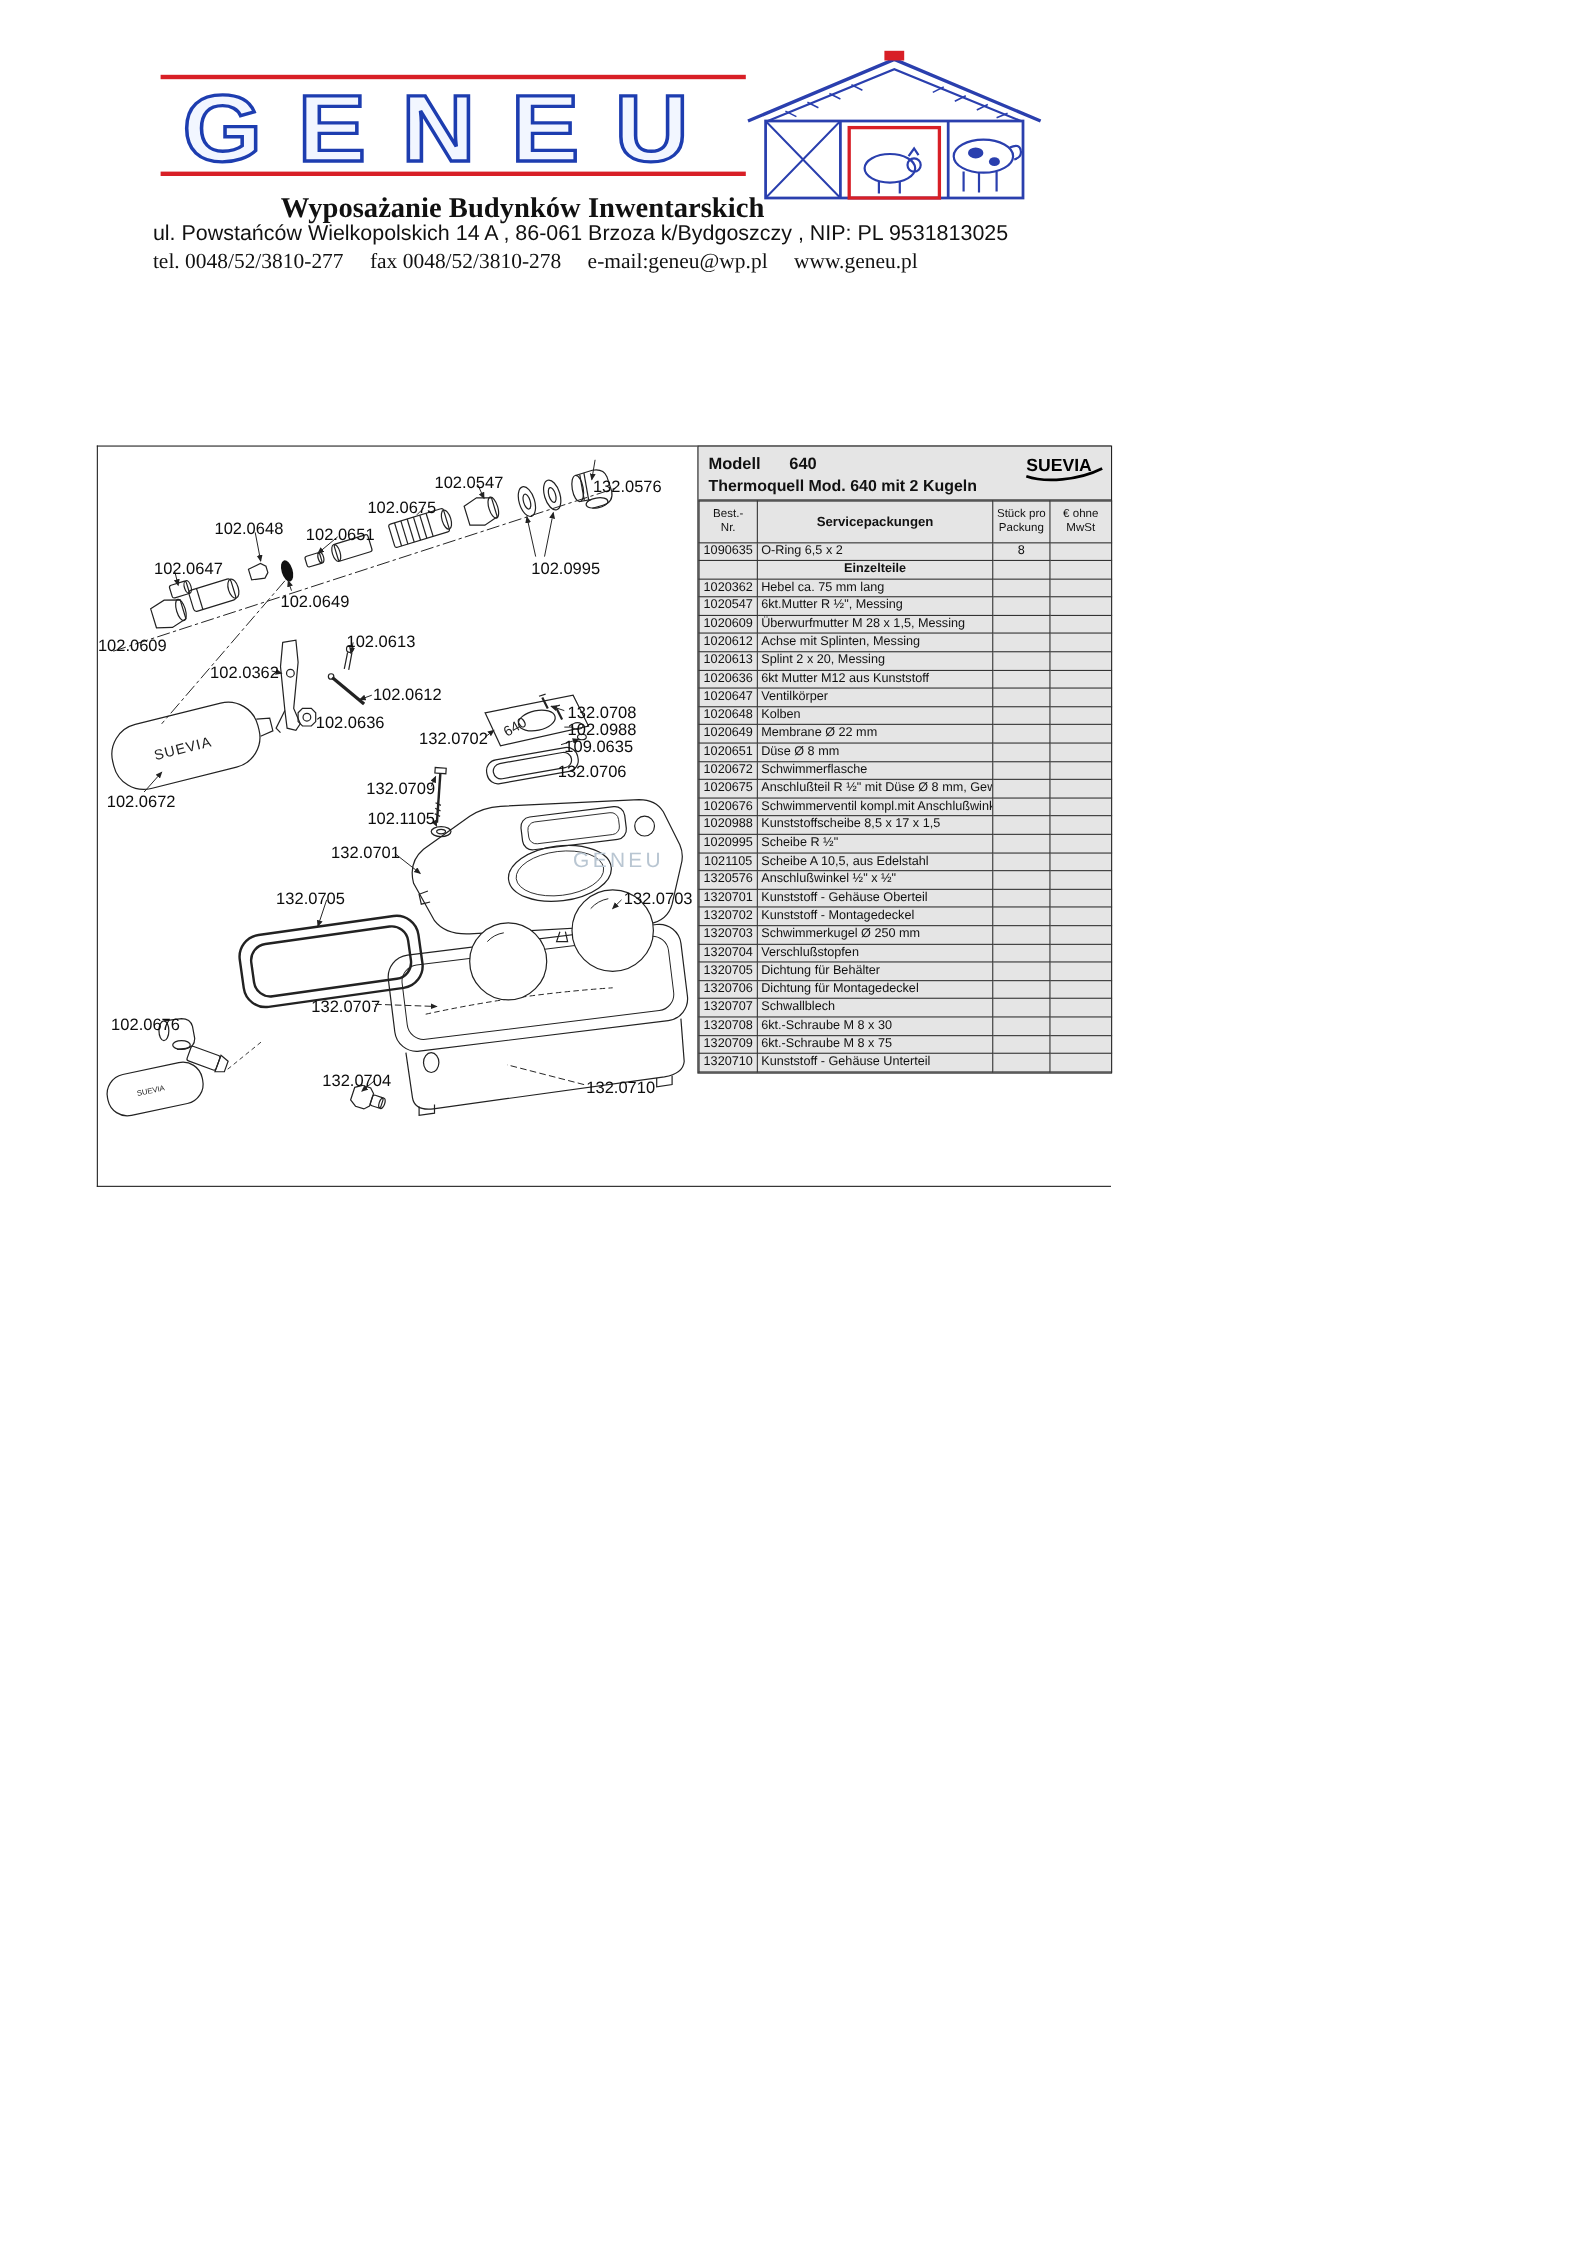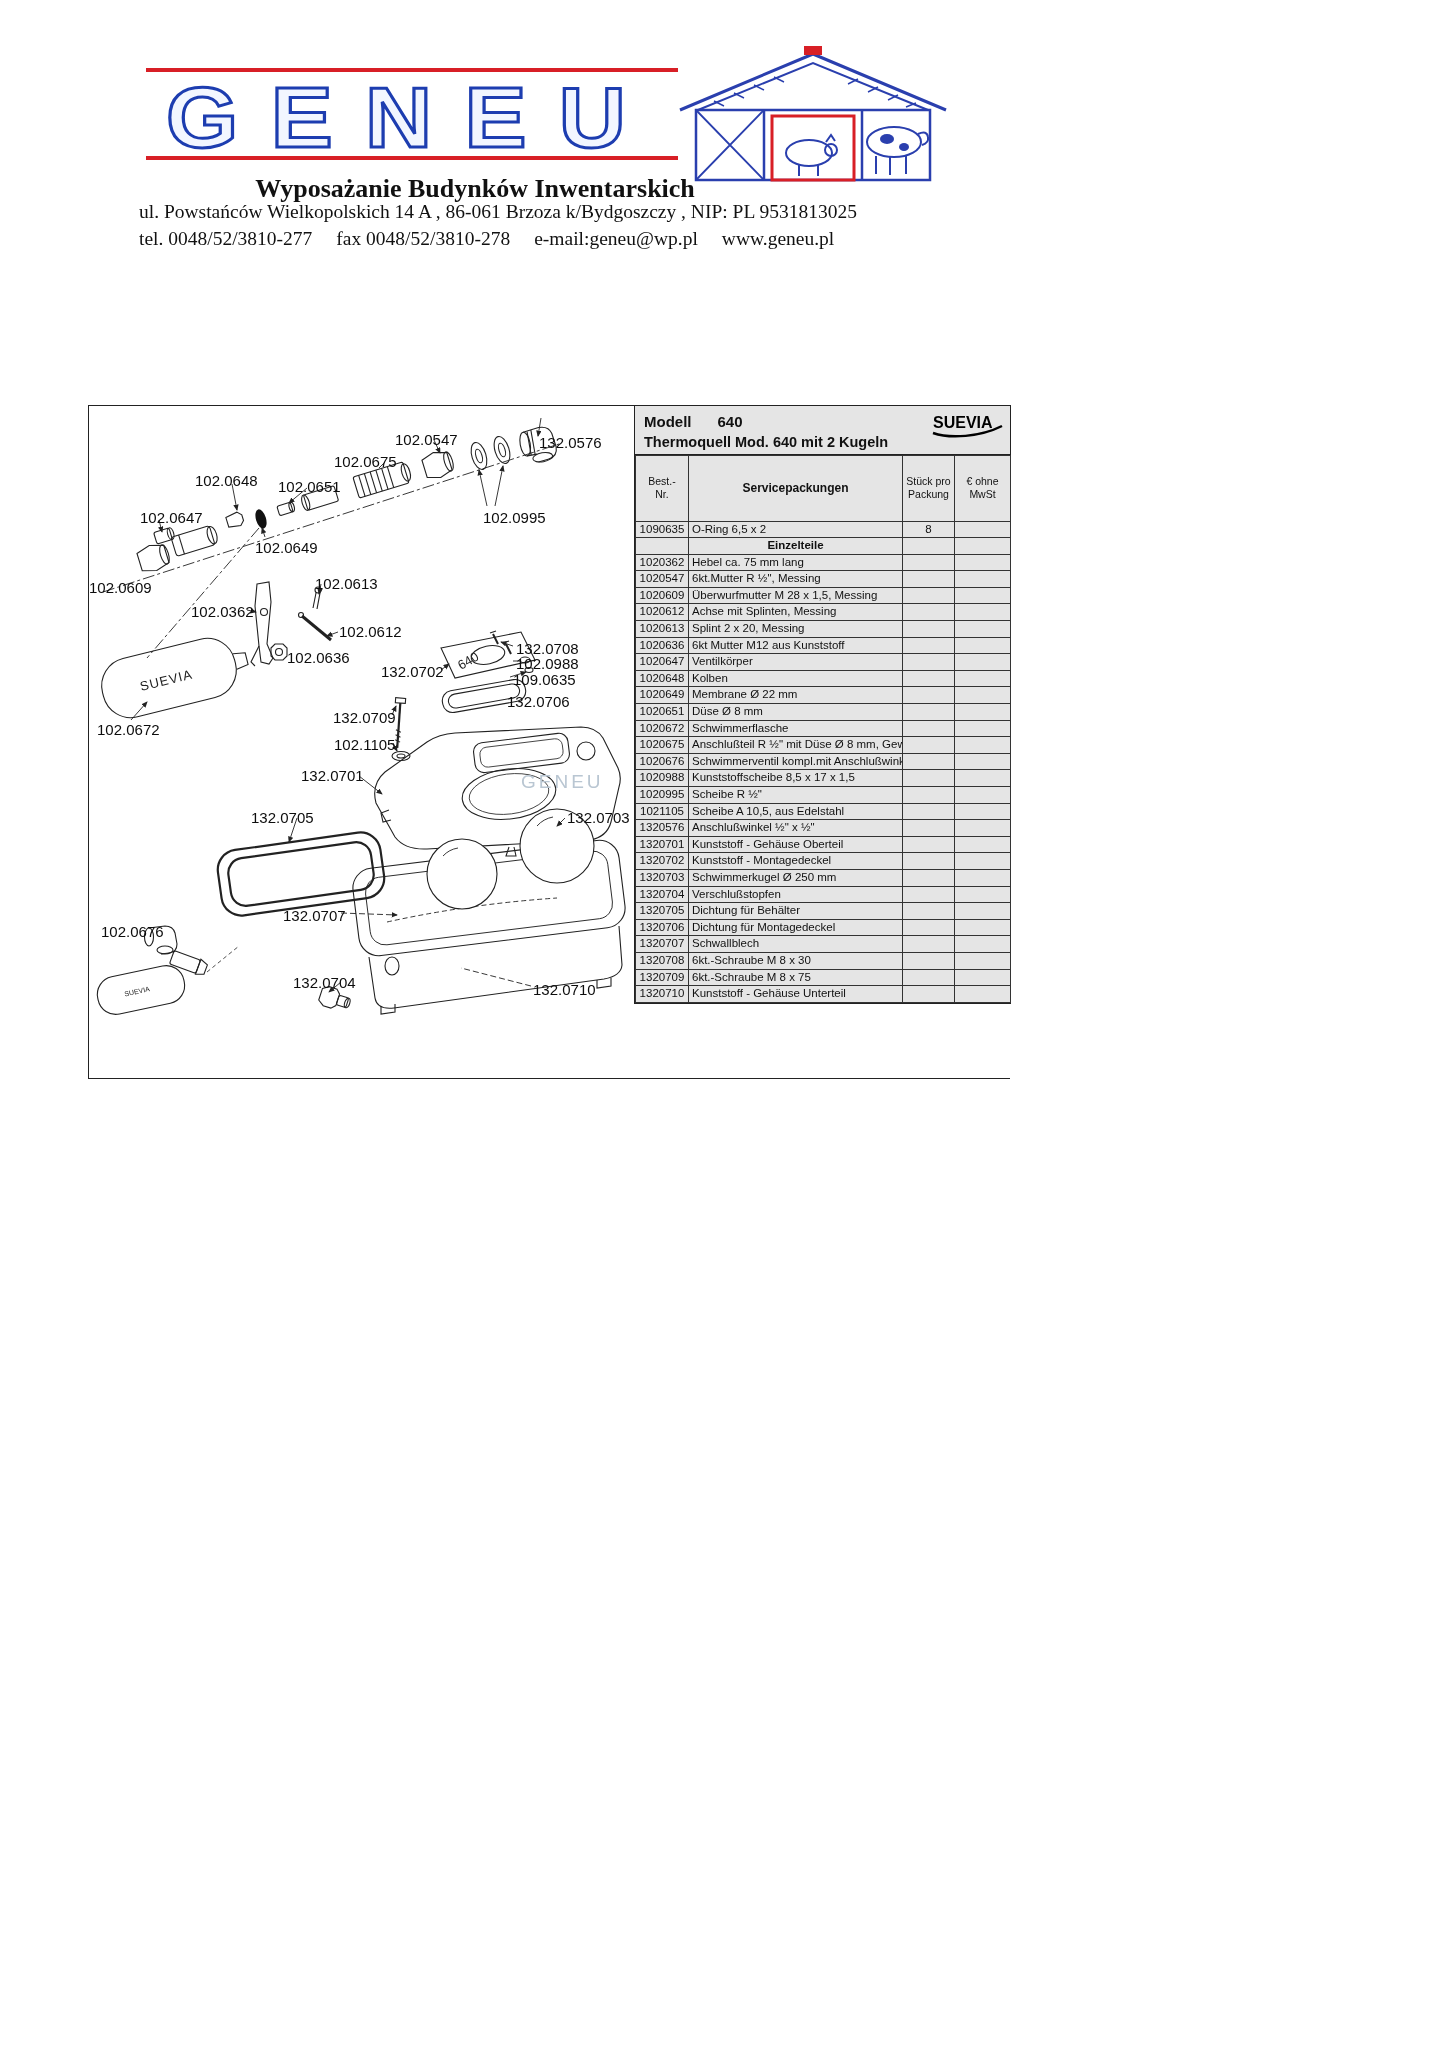--- a/index.html
+++ b/index.html
@@ -10,21 +10,21 @@
   .rule-red{position:absolute;height:4px;background:#d81f26;}
   .rule-top{left:146px;top:68px;width:532px;}
   .rule-bot{left:146px;top:156px;width:532px;}
   .logo-text{position:absolute;left:166px;top:74px;font-size:86px;line-height:1;
              font-weight:700;letter-spacing:30px;color:#f2f6ff;
              -webkit-text-stroke:3px #1d3db0;transform:scaleX(1.08);transform-origin:left top;
              font-family:"Liberation Sans",sans-serif;white-space:nowrap;}
   .barn{position:absolute;left:668px;top:46px;width:290px;height:142px;}
   .tagline{position:absolute;left:240px;top:174px;width:470px;text-align:center;
            font-family:"Liberation Serif",serif;font-weight:bold;font-size:26px;}
-  .address{position:absolute;left:139px;top:201px;font-family:Liberation Serif, serif;
+  .address{position:absolute;left:139px;top:201px;font-family:Liberation Sans, sans-serif;
            font-size:19.5px;white-space:nowrap;}
   .contact{position:absolute;left:139px;top:228px;display:flex;gap:24px;
            font-family:"Liberation Serif",serif;font-size:19.5px;white-space:nowrap;}
 
   
   .content{position:absolute;left:88px;top:405px;width:921px;height:672px;
            border-left:1.5px solid #222;border-top:1.5px solid #222;border-bottom:1.5px solid #222;}
   .diagram{position:absolute;left:0;top:0;width:545px;height:672px;}
   .label-layer{position:absolute;left:0;top:0;width:545px;height:672px;pointer-events:none;}
   .dlabel{position:absolute;font-size:15px;color:#0d0d0d;white-space:nowrap;
@@ -34,21 +34,21 @@
   .parts-panel{position:absolute;left:545px;top:-1.5px;width:375px;background:#e5e5e5;
                border:1.5px solid #222;}
   .t-title{position:relative;height:49px;border-bottom:1.5px solid #222;padding:7px 8px 0 9px;box-sizing:border-box;}
   .t-title .l1{font-weight:bold;font-size:15px;}
   .t-title .l1 .mval{margin-left:26px;}
   .t-title .l2{font-weight:bold;font-size:14.5px;margin-top:4px;}
   .suevia{position:absolute;right:6px;top:5px;width:72px;height:30px;}
   table.grid{width:100%;border-collapse:collapse;table-layout:fixed;}
   table.grid th,table.grid td{border:1px solid #333;overflow:hidden;}
   table.grid th{height:33px;font-size:10.5px;font-weight:normal;text-align:center;
-                white-space:pre-line;line-height:1.2;padding:16px 2px;}
+                white-space:pre-line;line-height:1.2;padding:2px 2px;}
   table.grid th.h-desc{font-weight:bold;font-size:12px;}
   table.grid td{height:15.6px;line-height:15.6px;font-size:11.5px;padding:0 3px;white-space:nowrap;}
   td.c-nr{text-align:center;font-size:11px;}
   td.c-qty{text-align:center;}
   td.c-sec{text-align:center;font-weight:bold;}
 </style>
 </head>
 <body>
 
 <div class="page">

